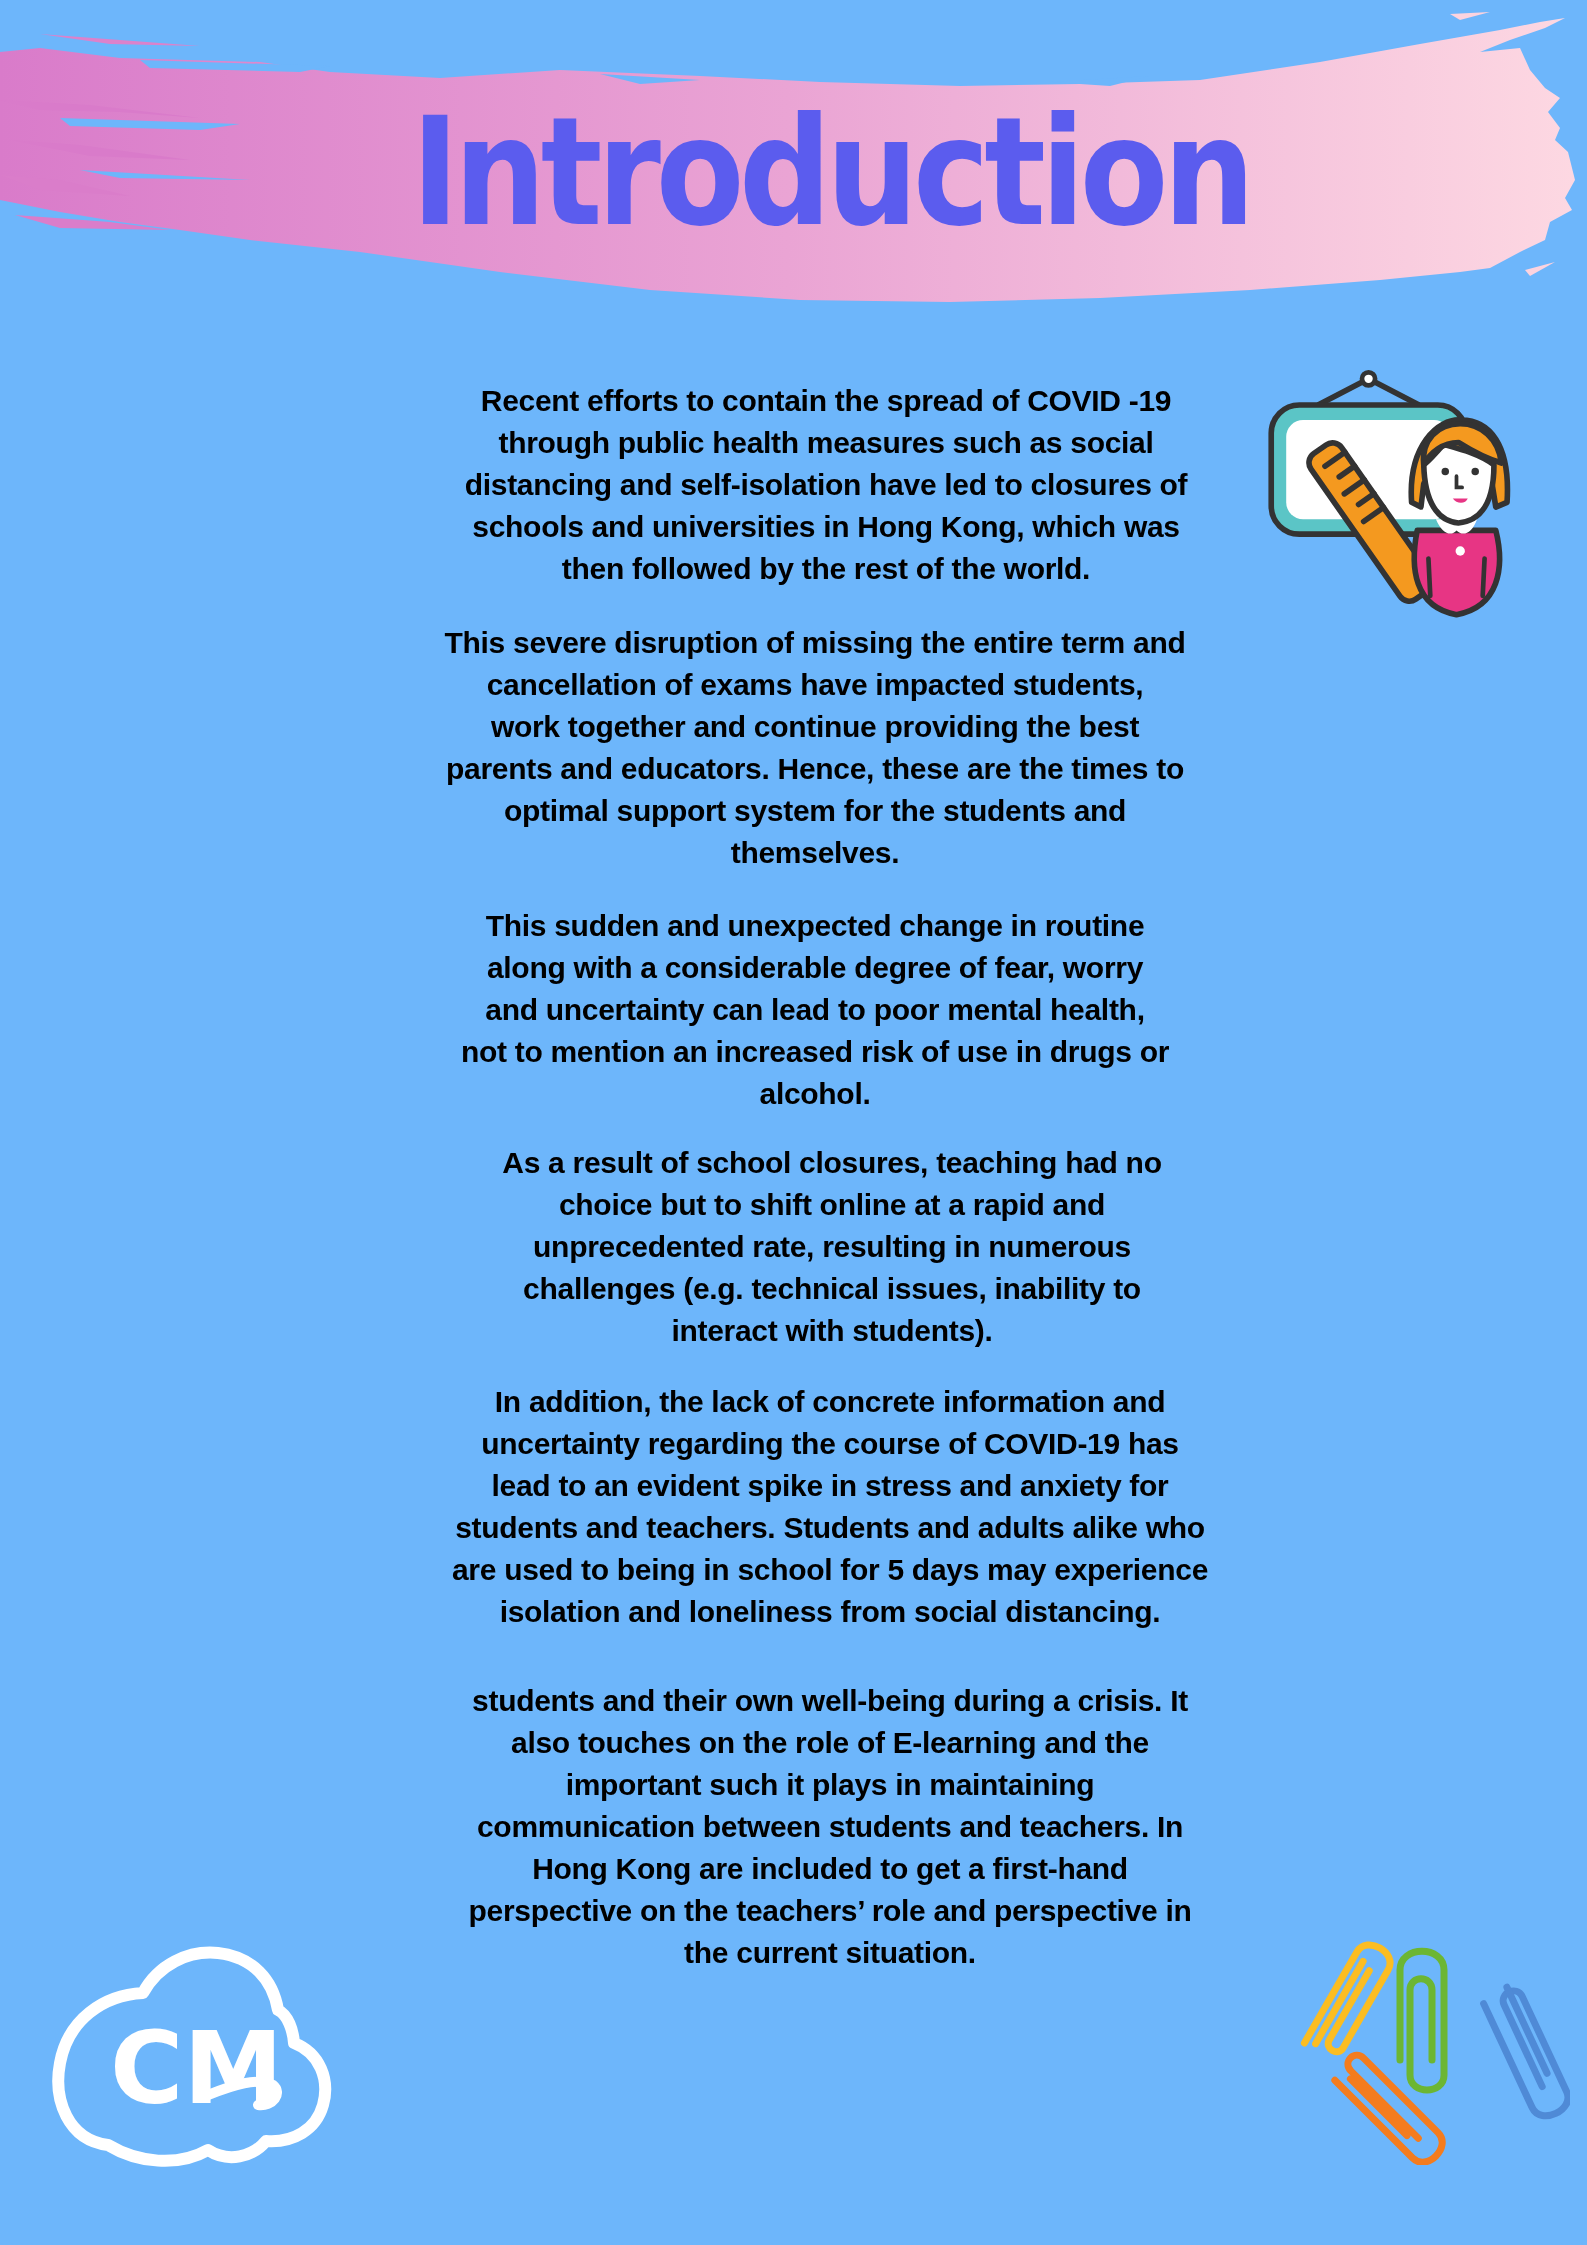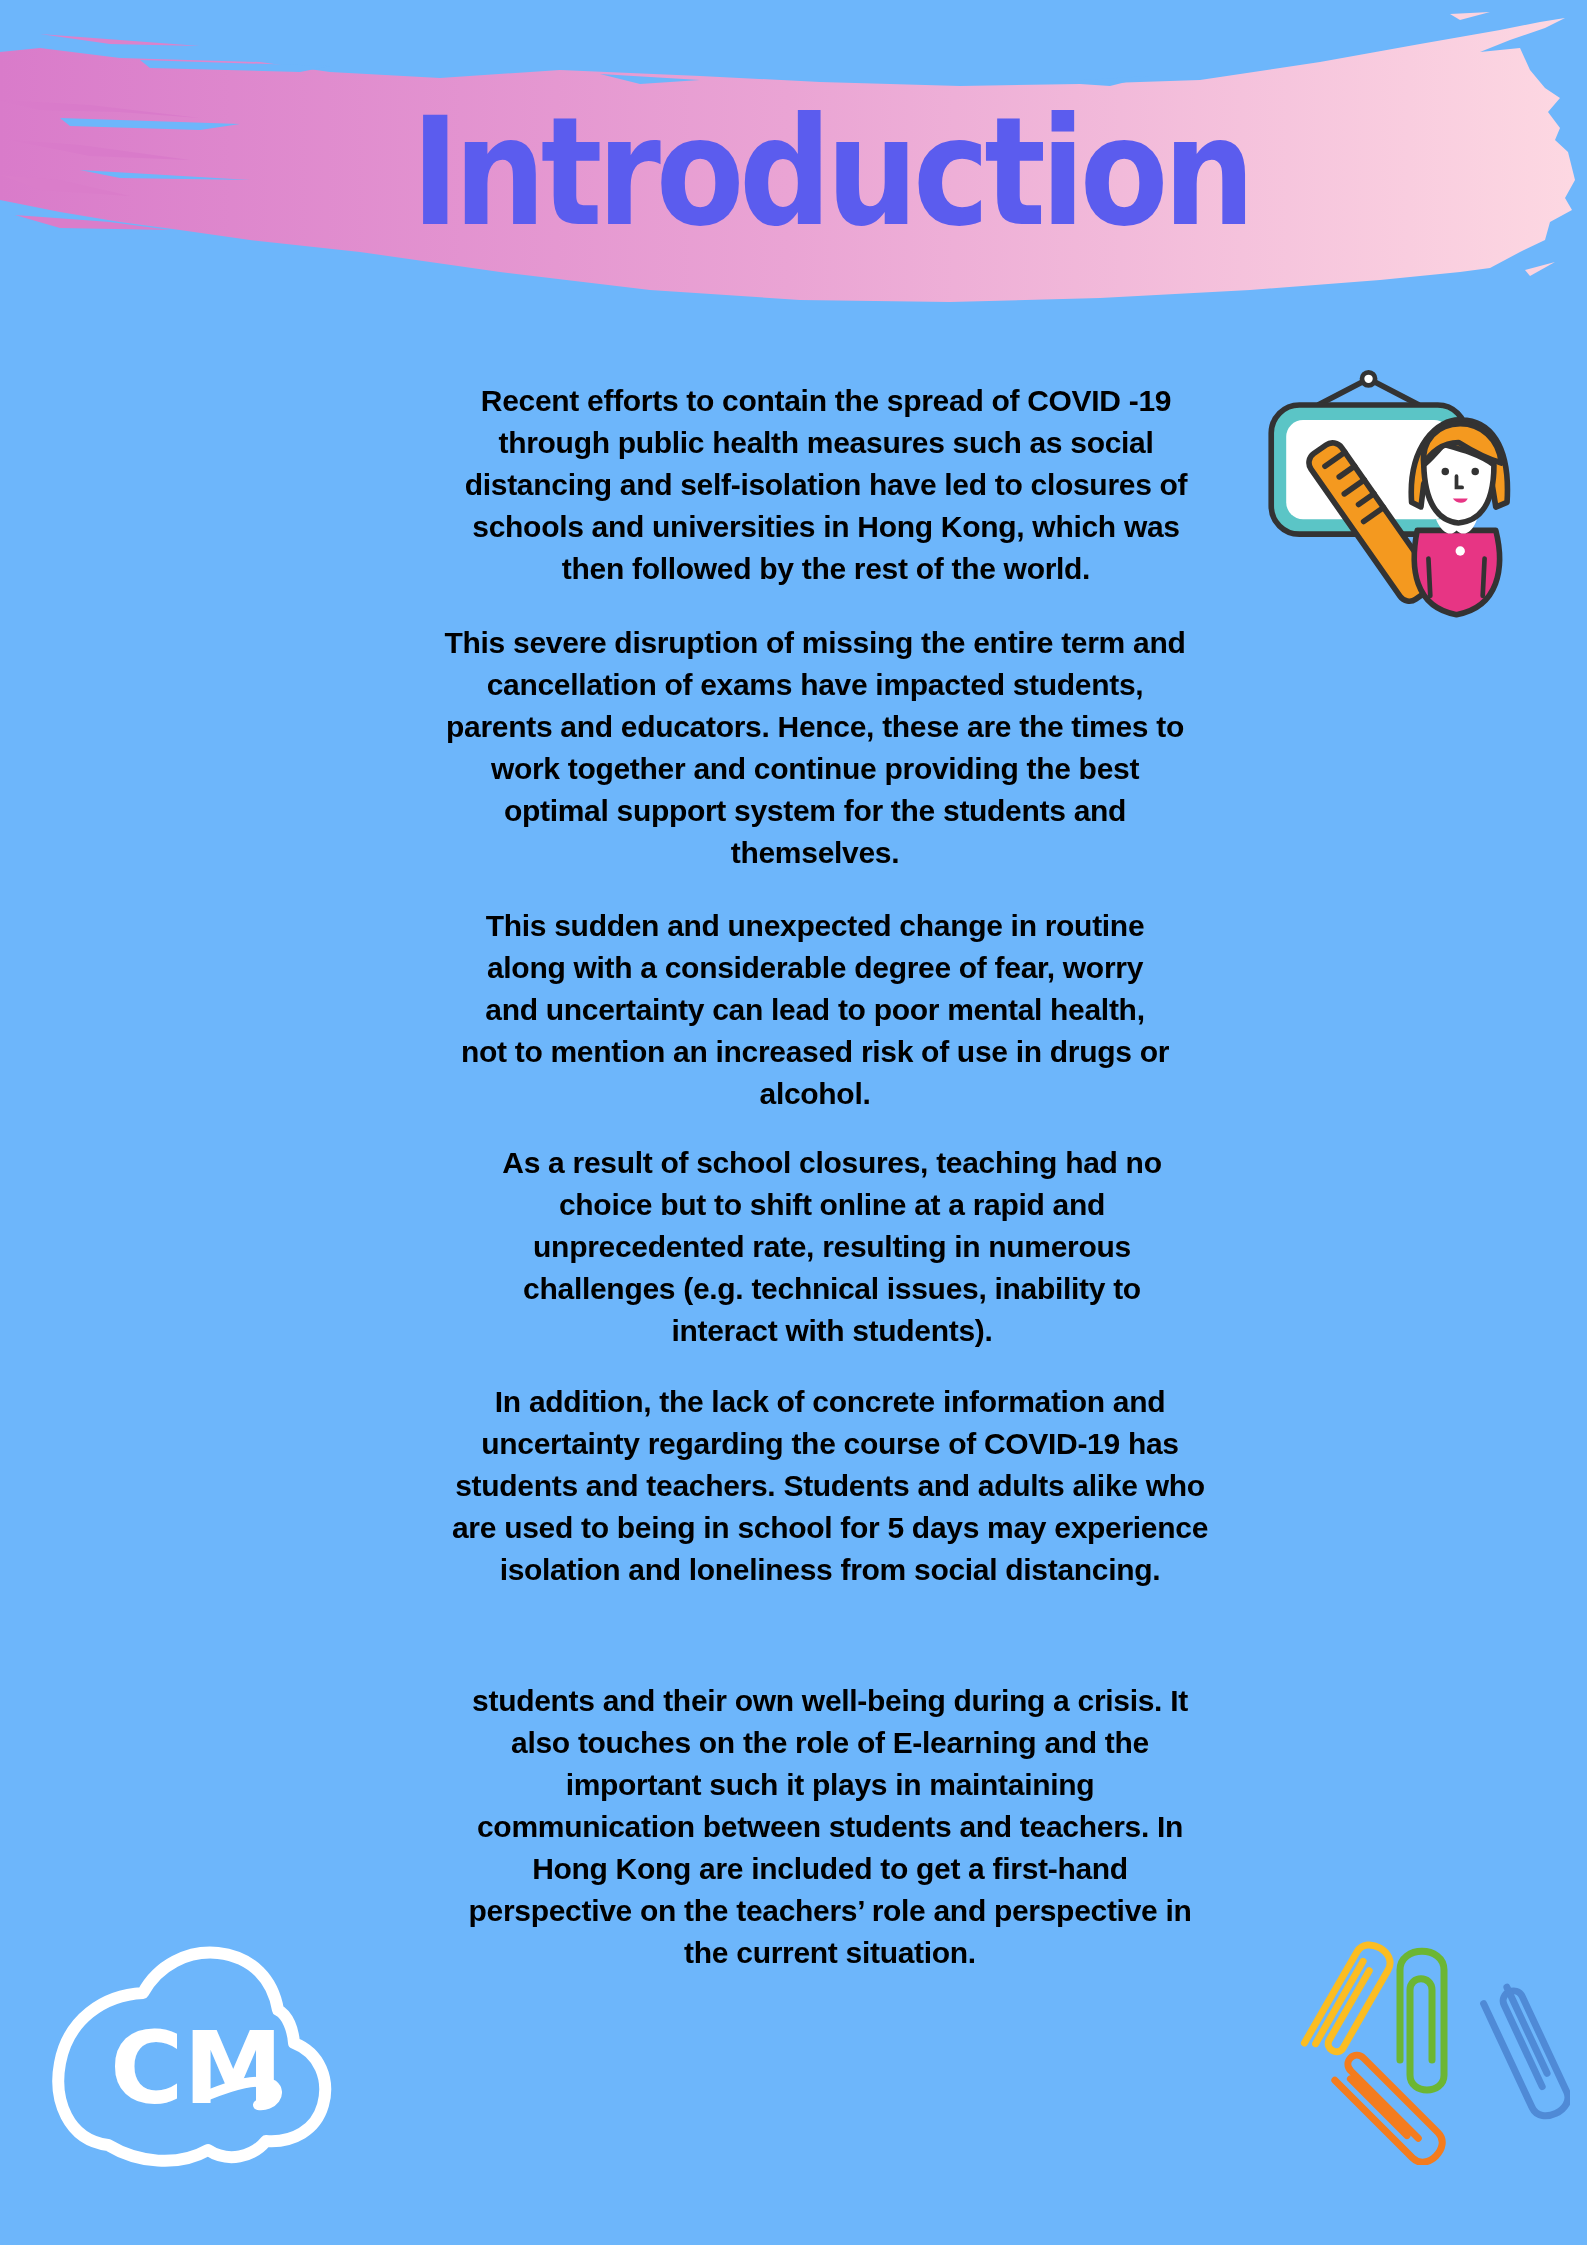--- a/index.html
+++ b/index.html
@@ -108,22 +108,22 @@
   <span class="line">Recent efforts to contain the spread of COVID -19</span>
   <span class="line">through public health measures such as social</span>
   <span class="line">distancing and self-isolation have led to closures of</span>
   <span class="line">schools and universities in Hong Kong, which was</span>
   <span class="line">then followed by the rest of the world.</span>
 </div>
 
 <div class="para" style="left:385px; width:860px; top:622px;">
   <span class="line">This severe disruption of missing the entire term and</span>
   <span class="line">cancellation of exams have impacted students,</span>
+  <span class="line">work together and continue providing the best</span>
   <span class="line">parents and educators. Hence, these are the times to</span>
-  <span class="line">work together and continue providing the best</span>
   <span class="line">optimal support system for the students and</span>
   <span class="line">themselves.</span>
 </div>
 
 <div class="para" style="left:385px; width:860px; top:905px;">
   <span class="line">This sudden and unexpected change in routine</span>
   <span class="line">along with a considerable degree of fear, worry</span>
   <span class="line">and uncertainty can lead to poor mental health,</span>
   <span class="line">not to mention an increased risk of use in drugs or</span>
   <span class="line">alcohol.</span>
@@ -133,20 +133,21 @@
   <span class="line">As a result of school closures, teaching had no</span>
   <span class="line">choice but to shift online at a rapid and</span>
   <span class="line">unprecedented rate, resulting in numerous</span>
   <span class="line">challenges (e.g. technical issues, inability to</span>
   <span class="line">interact with students).</span>
 </div>
 
 <div class="para" style="left:400px; width:860px; top:1381px;">
   <span class="line">In addition, the lack of concrete information and</span>
   <span class="line">uncertainty regarding the course of COVID-19 has</span>
+  <span class="line">lead to an evident spike in stress and anxiety for</span>
   <span class="line">students and teachers. Students and adults alike who</span>
   <span class="line">are used to being in school for 5 days may experience</span>
   <span class="line">isolation and loneliness from social distancing.</span>
 </div>
 
 <div class="para" style="left:400px; width:860px; top:1680px;">
   <span class="line">students and their own well-being during a crisis. It</span>
   <span class="line">also touches on the role of E-learning and the</span>
   <span class="line">important such it plays in maintaining</span>
   <span class="line">communication between students and teachers. In</span>

